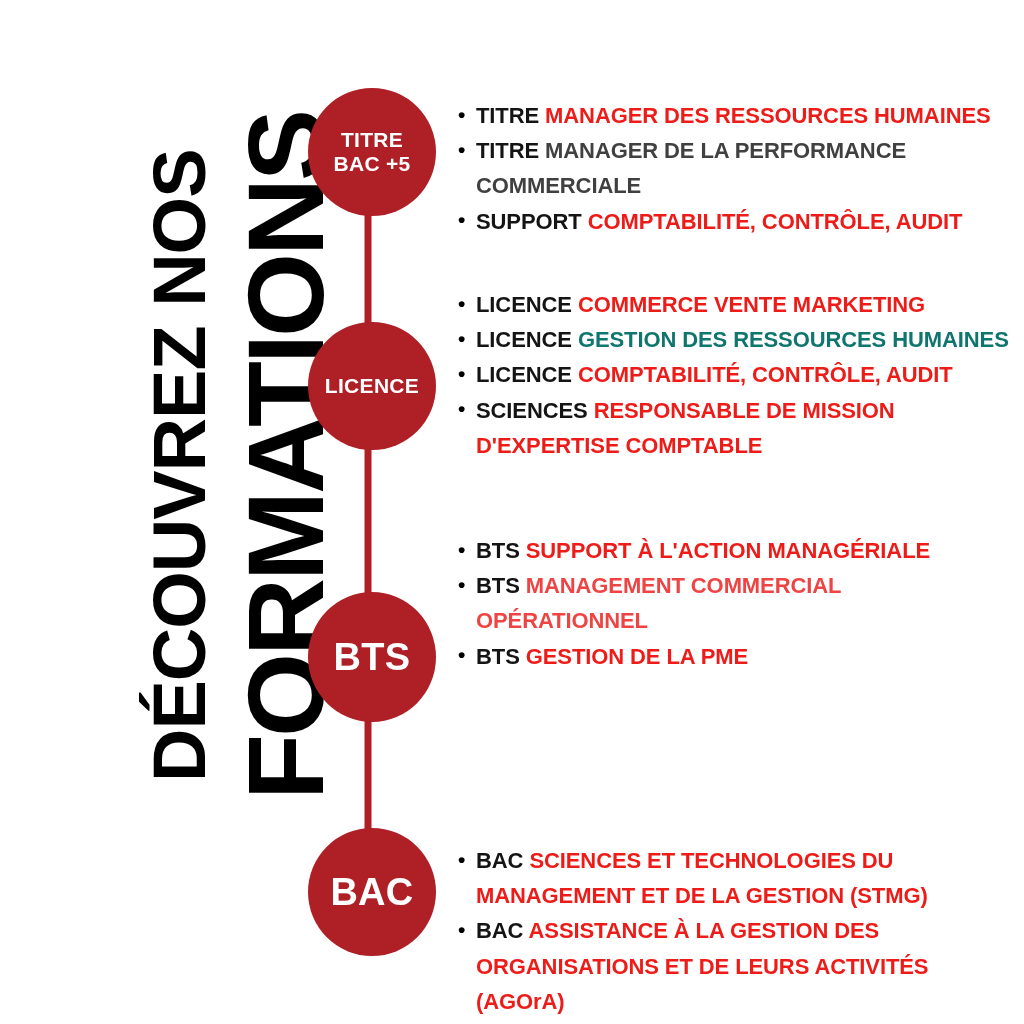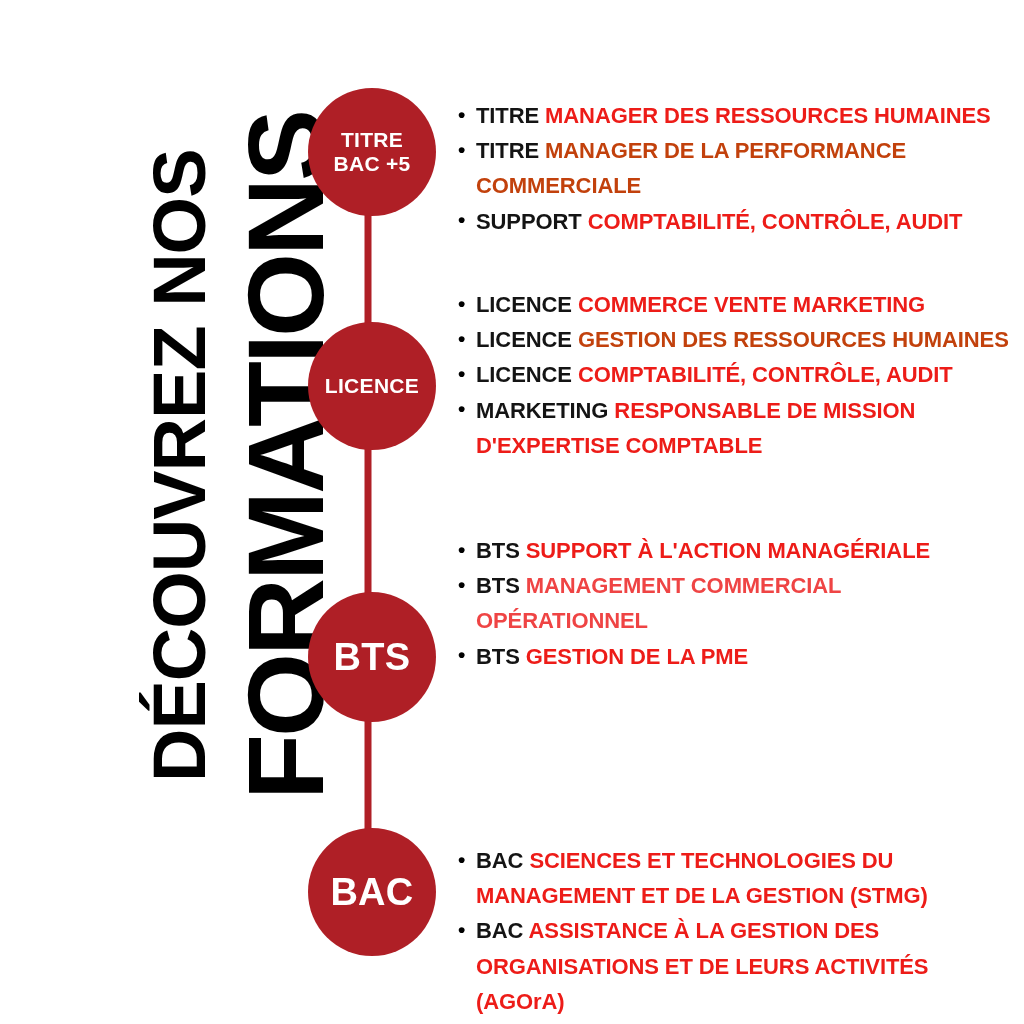--- a/index.html
+++ b/index.html
@@ -146,34 +146,34 @@
 
 <div id="timeline-spine" style="background: rgb(175, 31, 38);"></div>
 
 <div class="stage" id="stage-titre">
   <div class="stage-node" style="background: rgb(175, 31, 38);">
     <span class="node-label">TITRE</span>
     <span class="node-label">BAC +5</span>
   </div>
   <ul class="stage-list">
     <li><span>TITRE</span> <span class="hl" style="color: rgb(237, 28, 24);">MANAGER DES RESSOURCES HUMAINES</span></li>
-    <li><span>TITRE</span> <span class="hl" style="color: #c2410c;">MANAGER DE LA PERFORMANCE COMMERCIALE</span></li>
+    <li><span>TITRE</span> <span class="hl" style="color: #404040;">MANAGER DE LA PERFORMANCE COMMERCIALE</span></li>
     <li><span>SUPPORT</span> <span class="hl" style="color: rgb(237, 28, 24);">COMPTABILITÉ, CONTRÔLE, AUDIT</span></li>
   </ul>
 </div>
 
 <div class="stage" id="stage-licence">
   <div class="stage-node" style="background: rgb(175, 31, 38);">
     <span class="node-label">LICENCE</span>
   </div>
   <ul class="stage-list">
     <li><span>LICENCE</span> <span class="hl" style="color: rgb(237, 28, 24);">COMMERCE VENTE MARKETING</span></li>
-    <li><span>LICENCE</span> <span class="hl" style="color: #c2410c;">GESTION DES RESSOURCES HUMAINES</span></li>
+    <li><span>LICENCE</span> <span class="hl" style="color: #0f766e;">GESTION DES RESSOURCES HUMAINES</span></li>
     <li><span>LICENCE</span> <span class="hl" style="color: rgb(237, 28, 24);">COMPTABILITÉ, CONTRÔLE, AUDIT</span></li>
-    <li><span>MARKETING</span> <span class="hl" style="color: rgb(237, 28, 24);">RESPONSABLE DE MISSION D'EXPERTISE COMPTABLE</span></li>
+    <li><span>SCIENCES</span> <span class="hl" style="color: rgb(237, 28, 24);">RESPONSABLE DE MISSION D'EXPERTISE COMPTABLE</span></li>
   </ul>
 </div>
 
 <div class="stage" id="stage-bts">
   <div class="stage-node" style="background: rgb(175, 31, 38);">
     <span class="node-label">BTS</span>
   </div>
   <ul class="stage-list">
     <li><span>BTS</span> <span class="hl" style="color: rgb(237, 28, 24);">SUPPORT À L'ACTION MANAGÉRIALE</span></li>
     <li><span>BTS</span> <span class="hl" style="color: #ef4444;">MANAGEMENT COMMERCIAL OPÉRATIONNEL</span></li>

